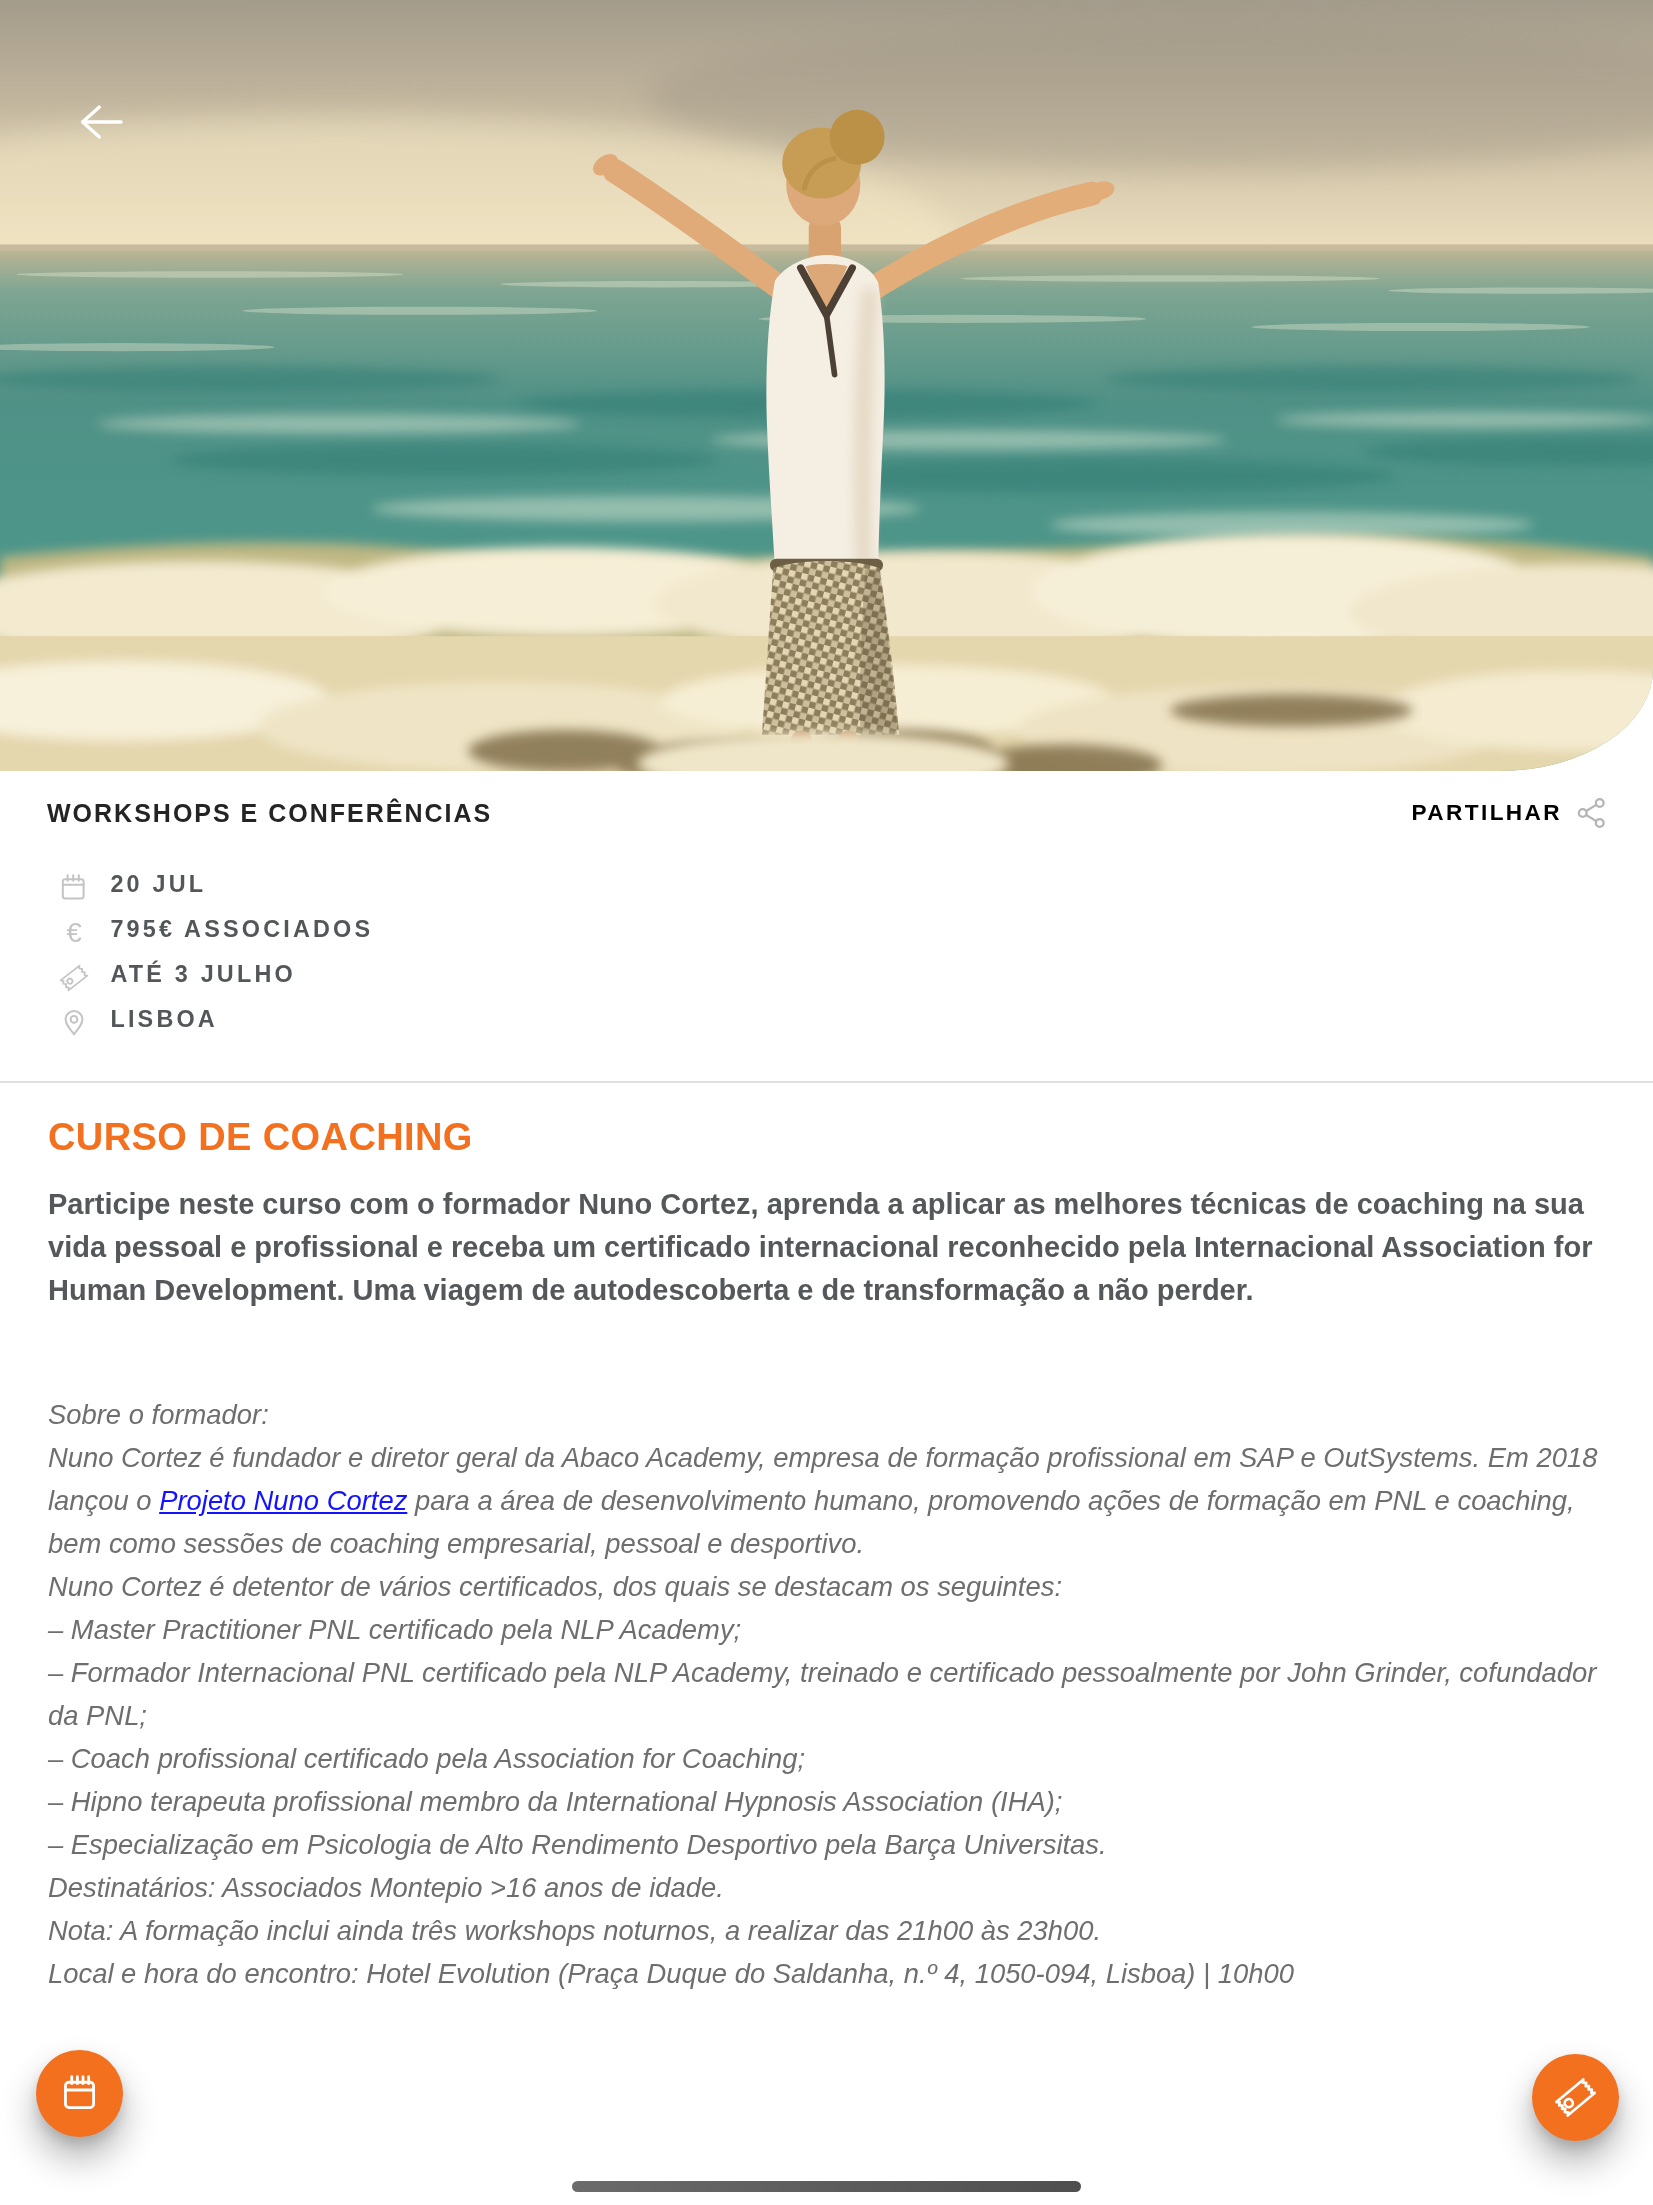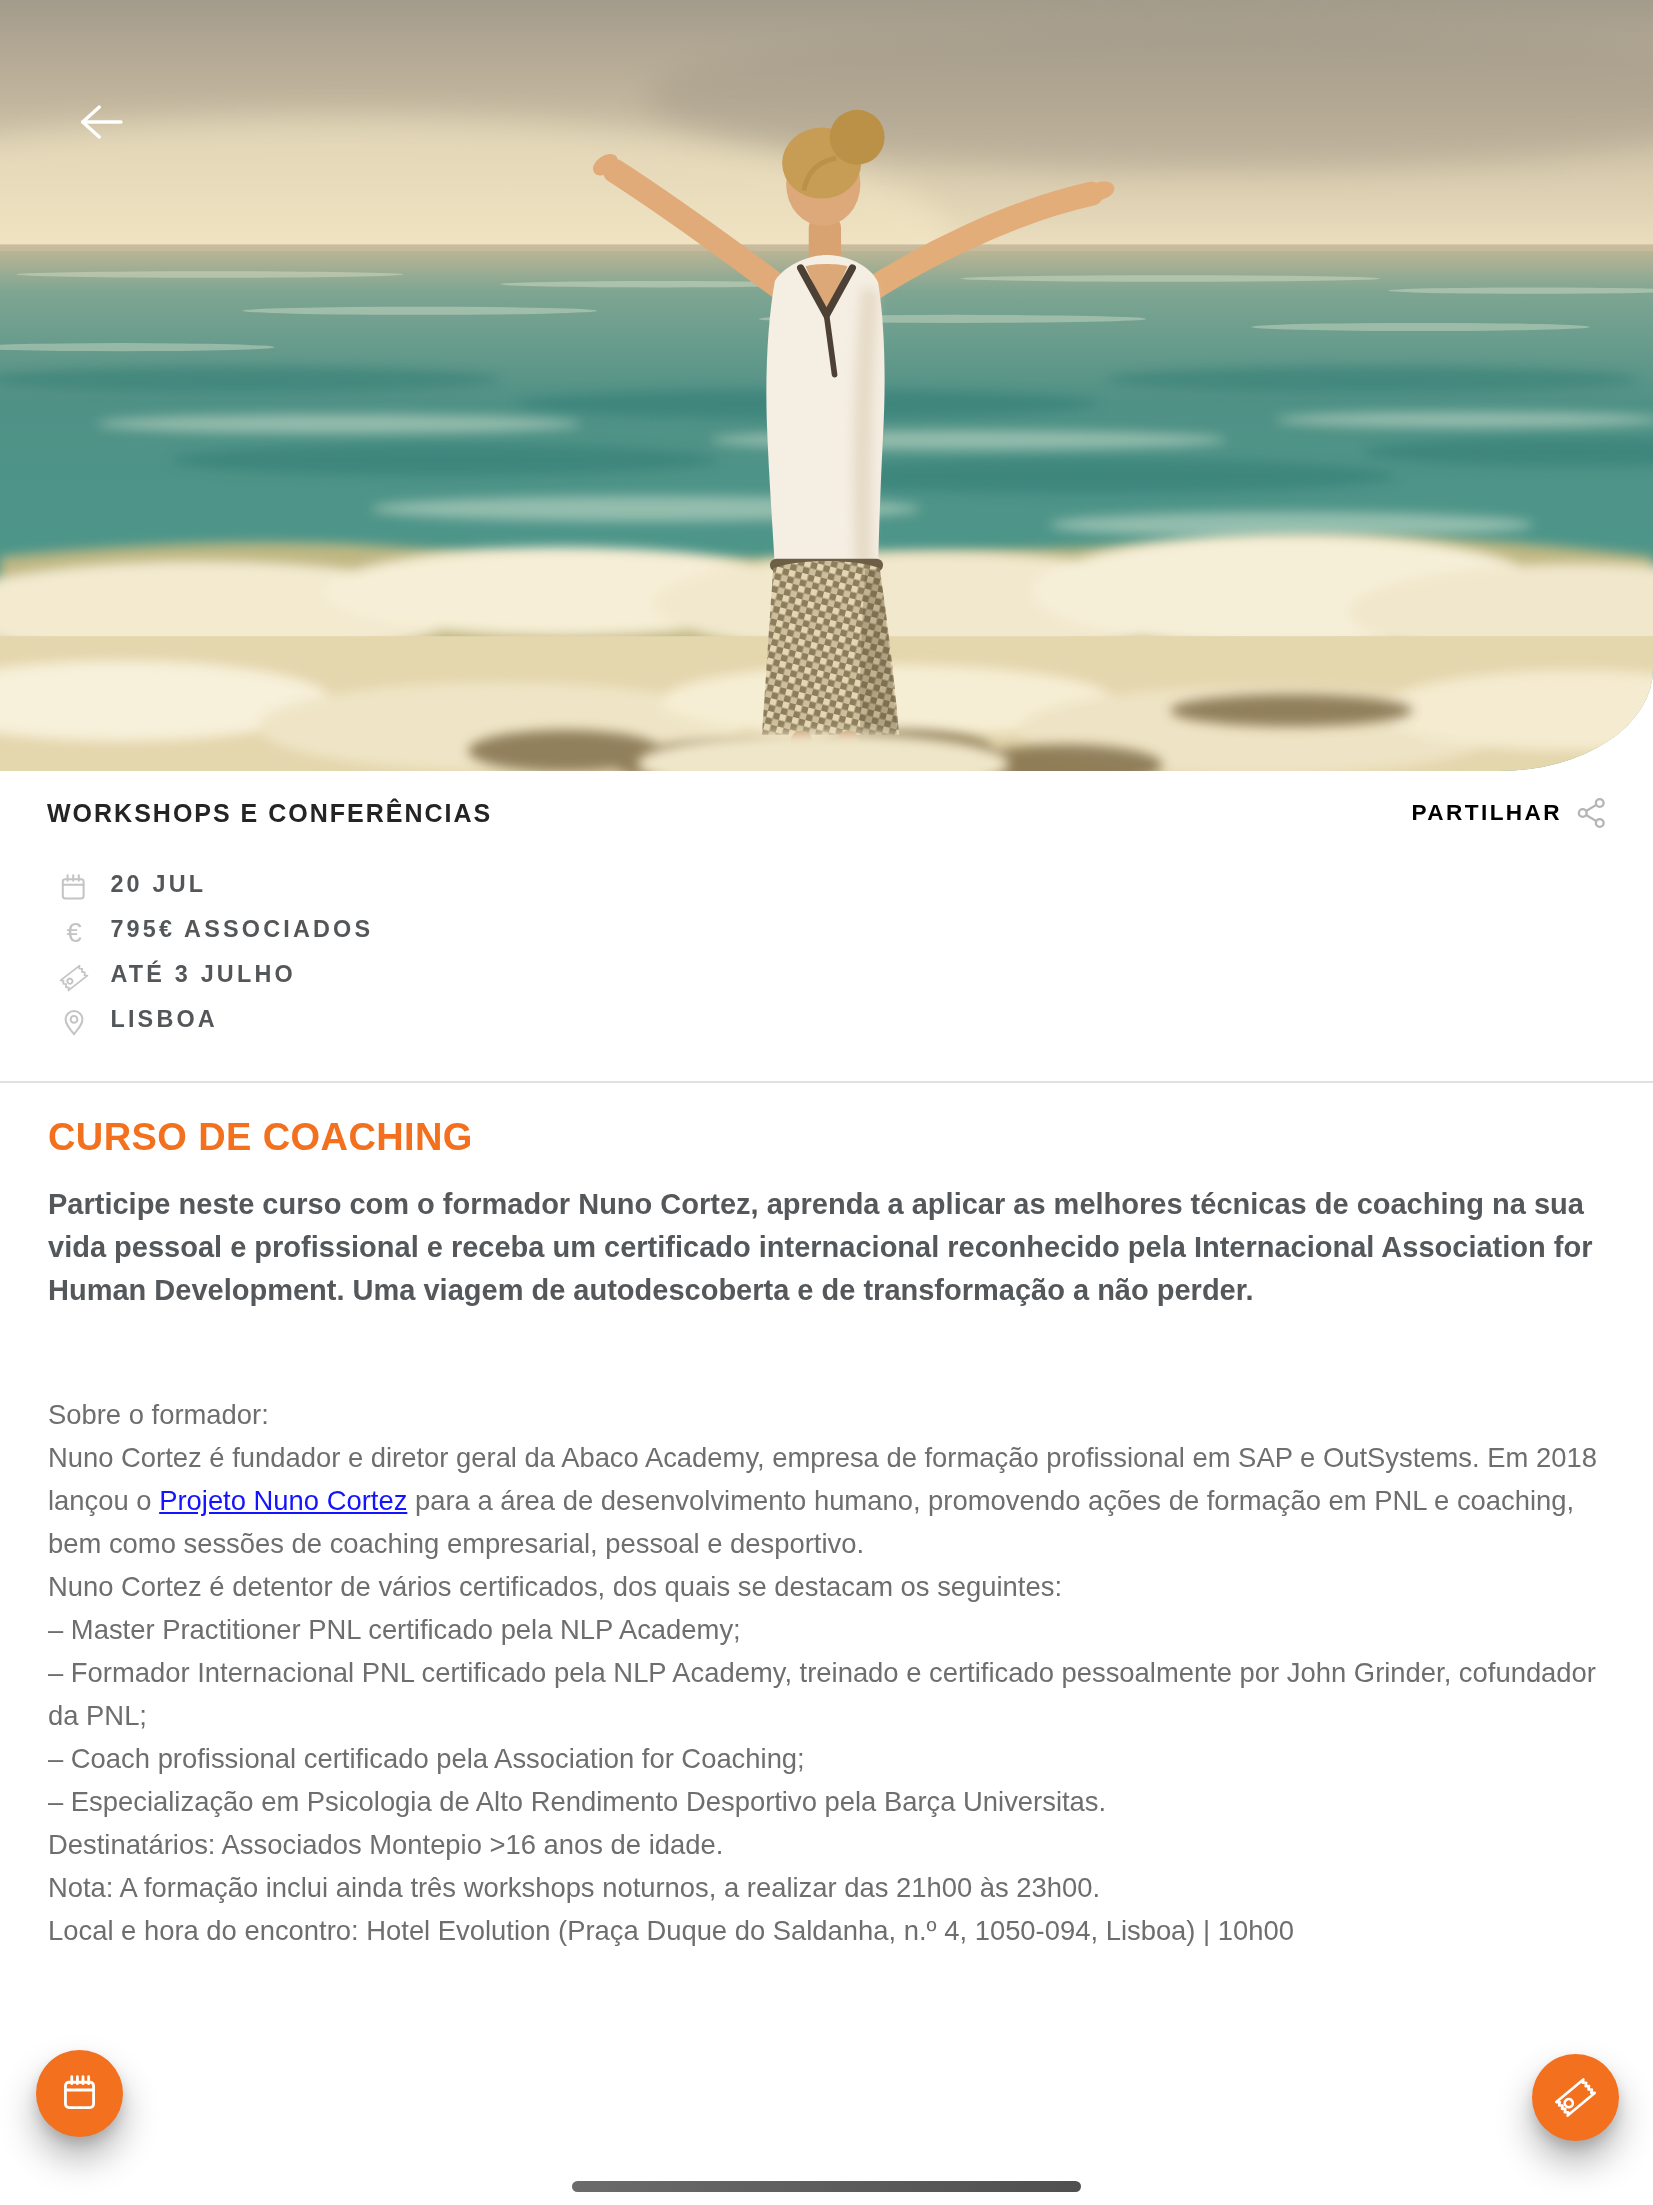--- a/index.html
+++ b/index.html
@@ -27,21 +27,21 @@
   .euro-glyph{font-size:27.4px;color:#c3c3c3;line-height:1;}
 
   .divider{position:absolute;left:0;top:1081px;width:1653px;height:1.6px;background:#e0e0e0;}
 
   
   .page-title{position:absolute;left:48px;top:1116px;font-size:38px;font-weight:700;
               letter-spacing:0.4px;color:#f3701e;}
   .intro{position:absolute;left:48px;top:1183px;width:1558px;
          font-size:29px;line-height:43px;font-weight:700;color:#54585b;}
   .bodytext{position:absolute;left:48px;top:1393px;width:1558px;
-            font-size:27.4px;line-height:43px;font-weight:400;color:#6e6e6e;}
+            font-size:27.4px;line-height:43px;font-weight:400;color:#6e6e6e;font-style:italic;}
   .bodytext p{margin:0;}
   .bodytext a{color:#1313ff;text-decoration:underline;cursor:pointer;}
 
   
   .fab{position:absolute;width:87px;height:87px;border-radius:50%;background:#f3701e;
        display:flex;align-items:center;justify-content:center;cursor:pointer;
        box-shadow:0 21px 36px rgba(0,0,0,.30),0 6.5px 11.3px rgba(0,0,0,.12);}
   .fab-left{left:36px;top:2050px;}
   .fab-right{left:1532px;top:2054px;}
 
@@ -242,20 +242,21 @@
 
   <div class="intro">Participe neste curso com o formador Nuno Cortez, aprenda a aplicar as melhores técnicas de coaching na sua vida pessoal e profissional e receba um certificado internacional reconhecido pela Internacional Association for Human Development. Uma viagem de autodescoberta e de transformação a não perder.</div>
 
   <div class="bodytext">
     <p>Sobre o formador:</p>
     <p><span>Nuno Cortez é fundador e diretor geral da Abaco Academy, empresa de formação profissional em SAP e OutSystems. Em 2018 lançou o </span><a>Projeto Nuno Cortez</a><span> para a área de desenvolvimento humano, promovendo ações de formação em PNL e coaching, bem como sessões de coaching empresarial, pessoal e desportivo.</span></p>
     <p>Nuno Cortez é detentor de vários certificados, dos quais se destacam os seguintes:</p>
     <p>– Master Practitioner PNL certificado pela NLP Academy;</p>
     <p>– Formador Internacional PNL certificado pela NLP Academy, treinado e certificado pessoalmente por John Grinder, cofundador da PNL;</p>
     <p>– Coach profissional certificado pela Association for Coaching;</p>
+    <p>– Hipno terapeuta profissional membro da International Hypnosis Association (IHA);</p>
     <p>– Especialização em Psicologia de Alto Rendimento Desportivo pela Barça Universitas.</p>
     <p>Destinatários: Associados Montepio &gt;16 anos de idade.</p>
     <p>Nota: A formação inclui ainda três workshops noturnos, a realizar das 21h00 às 23h00.</p>
     <p>Local e hora do encontro: Hotel Evolution (Praça Duque do Saldanha, n.º 4, 1050-094, Lisboa) | 10h00</p>
   </div>
 
   <div class="fab fab-left">
     <svg viewBox="0 0 64 64" width="45" height="45">
       <g fill="none" stroke="#ffffff" stroke-width="4" stroke-linecap="round">
         <rect x="12" y="16" width="40" height="36" rx="5"></rect>

